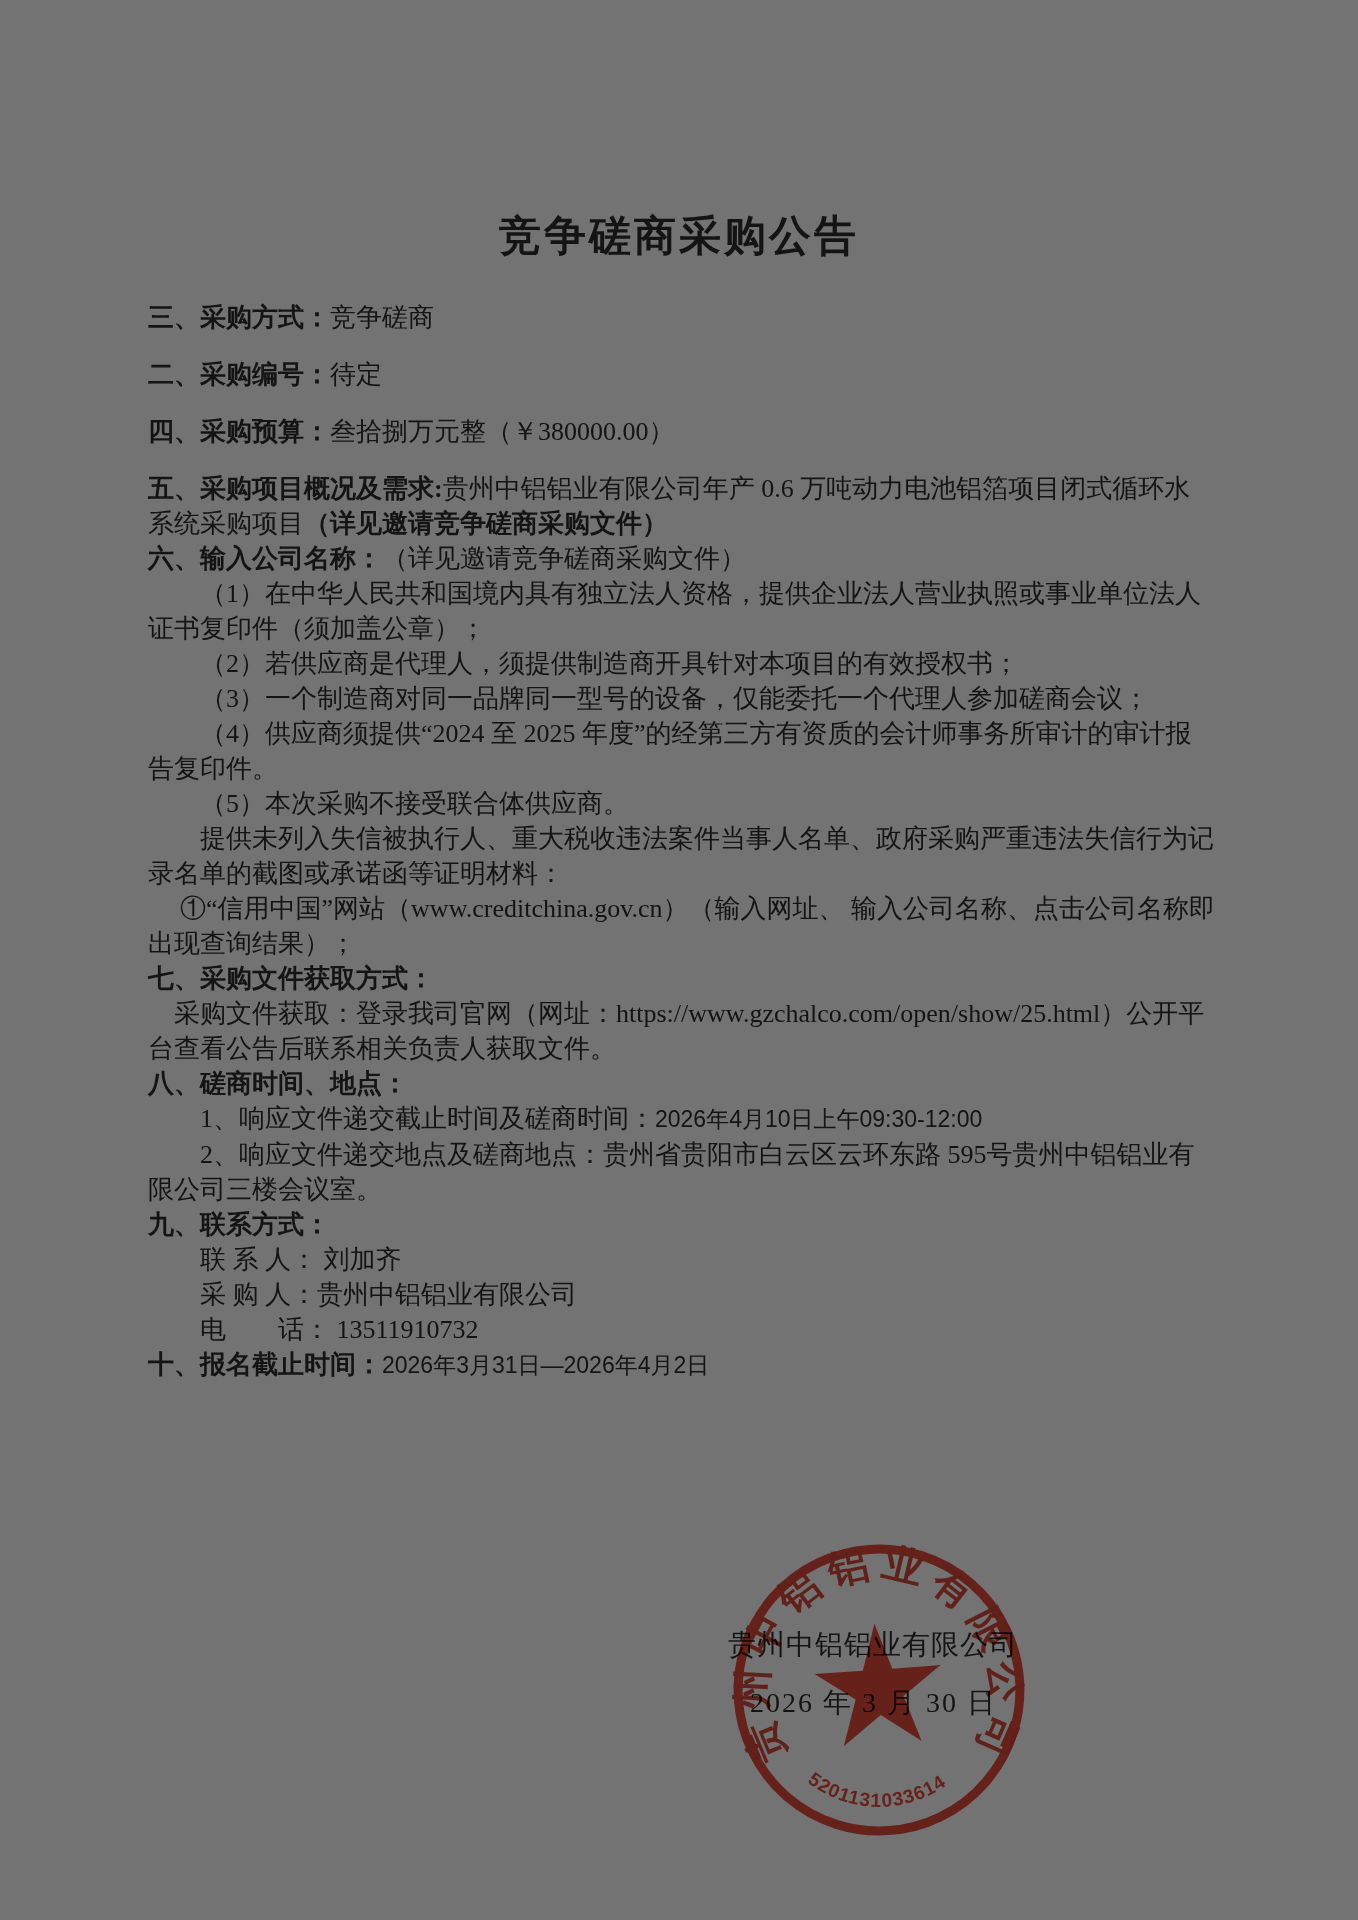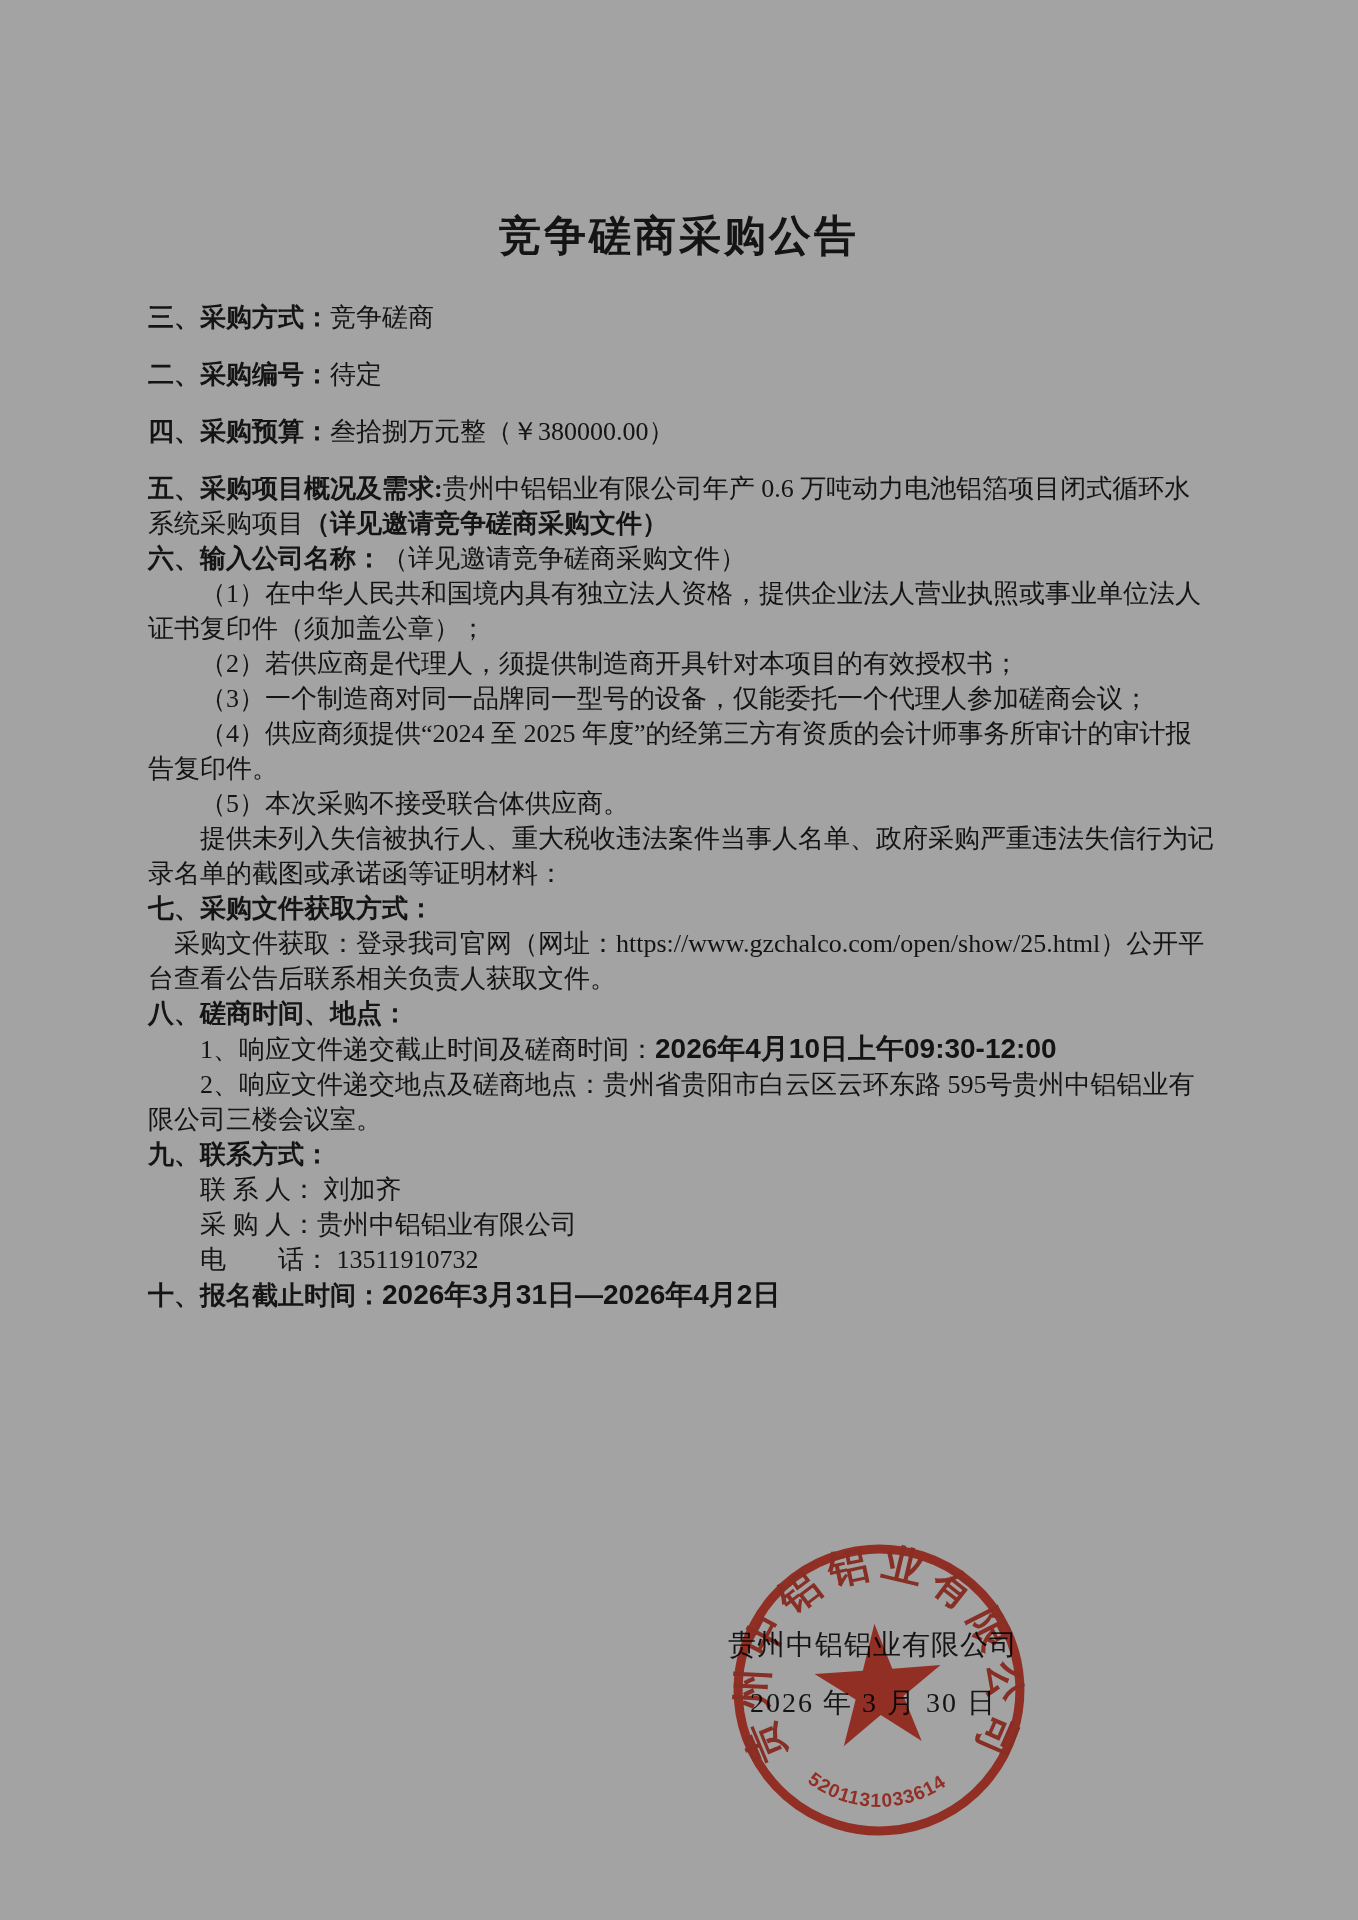--- a/index.html
+++ b/index.html
@@ -1,41 +1,41 @@
 <!DOCTYPE html>
 <html><head>
 <meta charset="utf-8">
 <style>
   html,body{margin:0;padding:0;background:#e9e9e9;}
   .page{
     position:relative;
     width:1358px;height:1920px;
     margin:0 auto;
-    background:#a3a3a3;
+    background:#737373;
     font-family:"Liberation Serif","DejaVu Serif",serif;
     color:#141414;
     overflow:hidden;
   }
   .title{
     position:absolute;top:210px;left:0;width:100%;
     text-align:center;
     font-size:42px;line-height:52px;font-weight:700;
     letter-spacing:3px;margin:0;
   }
   .content{
     position:absolute;top:300px;left:148px;width:1068px;
     font-size:26px;line-height:35px;
   }
   .content p{margin:0;}
   .gap{margin-bottom:22px !important;}
   .b{font-weight:700;}
   .ind2{text-indent:52px;}
   .ind15{text-indent:32px;}
   .ind1{text-indent:26px;}
-  .hei{font-family:"Liberation Sans","DejaVu Sans",sans-serif;font-weight:700;font-size:28px;}
+  .hei{font-family:"Liberation Sans","DejaVu Sans",sans-serif;font-weight:400;font-size:23px;}
   .pre{white-space:pre-wrap;}
   .sign-company{
     position:absolute;left:728px;top:1626px;
     font-size:28px;letter-spacing:1px;z-index:2;
   }
   .sign-date{
     position:absolute;left:750px;top:1684px;
     font-size:28px;letter-spacing:2px;z-index:2;
   }
   .stamp{
@@ -78,20 +78,21 @@
 
     <p><span class="b">六、输入公司名称：</span><span>（详见邀请竞争磋商采购文件）</span></p>
 
     <p class="ind2">（1）在中华人民共和国境内具有独立法人资格，提供企业法人营业执照或事业单位法人证书复印件（须加盖公章）；</p>
     <p class="ind2">（2）若供应商是代理人，须提供制造商开具针对本项目的有效授权书；</p>
     <p class="ind2">（3）一个制造商对同一品牌同一型号的设备，仅能委托一个代理人参加磋商会议；</p>
     <p class="ind2">（4）供应商须提供“2024 至 2025 年度”的经第三方有资质的会计师事务所审计的审计报告复印件。</p>
     <p class="ind2">（5）本次采购不接受联合体供应商。</p>
 
     <p class="ind2">提供未列入失信被执行人、重大税收违法案件当事人名单、政府采购严重违法失信行为记录名单的截图或承诺函等证明材料：</p>
+    <p class="ind15">①“信用中国”网站（www.creditchina.gov.cn）（输入网址、 输入公司名称、点击公司名称即出现查询结果）；</p>
 
     <p><span class="b">七、采购文件获取方式：</span></p>
     <p class="ind1">采购文件获取：登录我司官网（网址：https://www.gzchalco.com/open/show/25.html）公开平台查看公告后联系相关负责人获取文件。</p>
 
     <p><span class="b">八、磋商时间、地点：</span></p>
     <p class="ind2"><span>1、响应文件递交截止时间及磋商时间：</span><span class="hei">2026年4月10日上午09:30-12:00</span></p>
     <p class="ind2">2、响应文件递交地点及磋商地点：贵州省贵阳市白云区云环东路 595号贵州中铝铝业有限公司三楼会议室。</p>
 
     <p><span class="b">九、联系方式：</span></p>
     <p class="ind2 pre"><span>联 系 人： </span><span>刘加齐</span></p>

